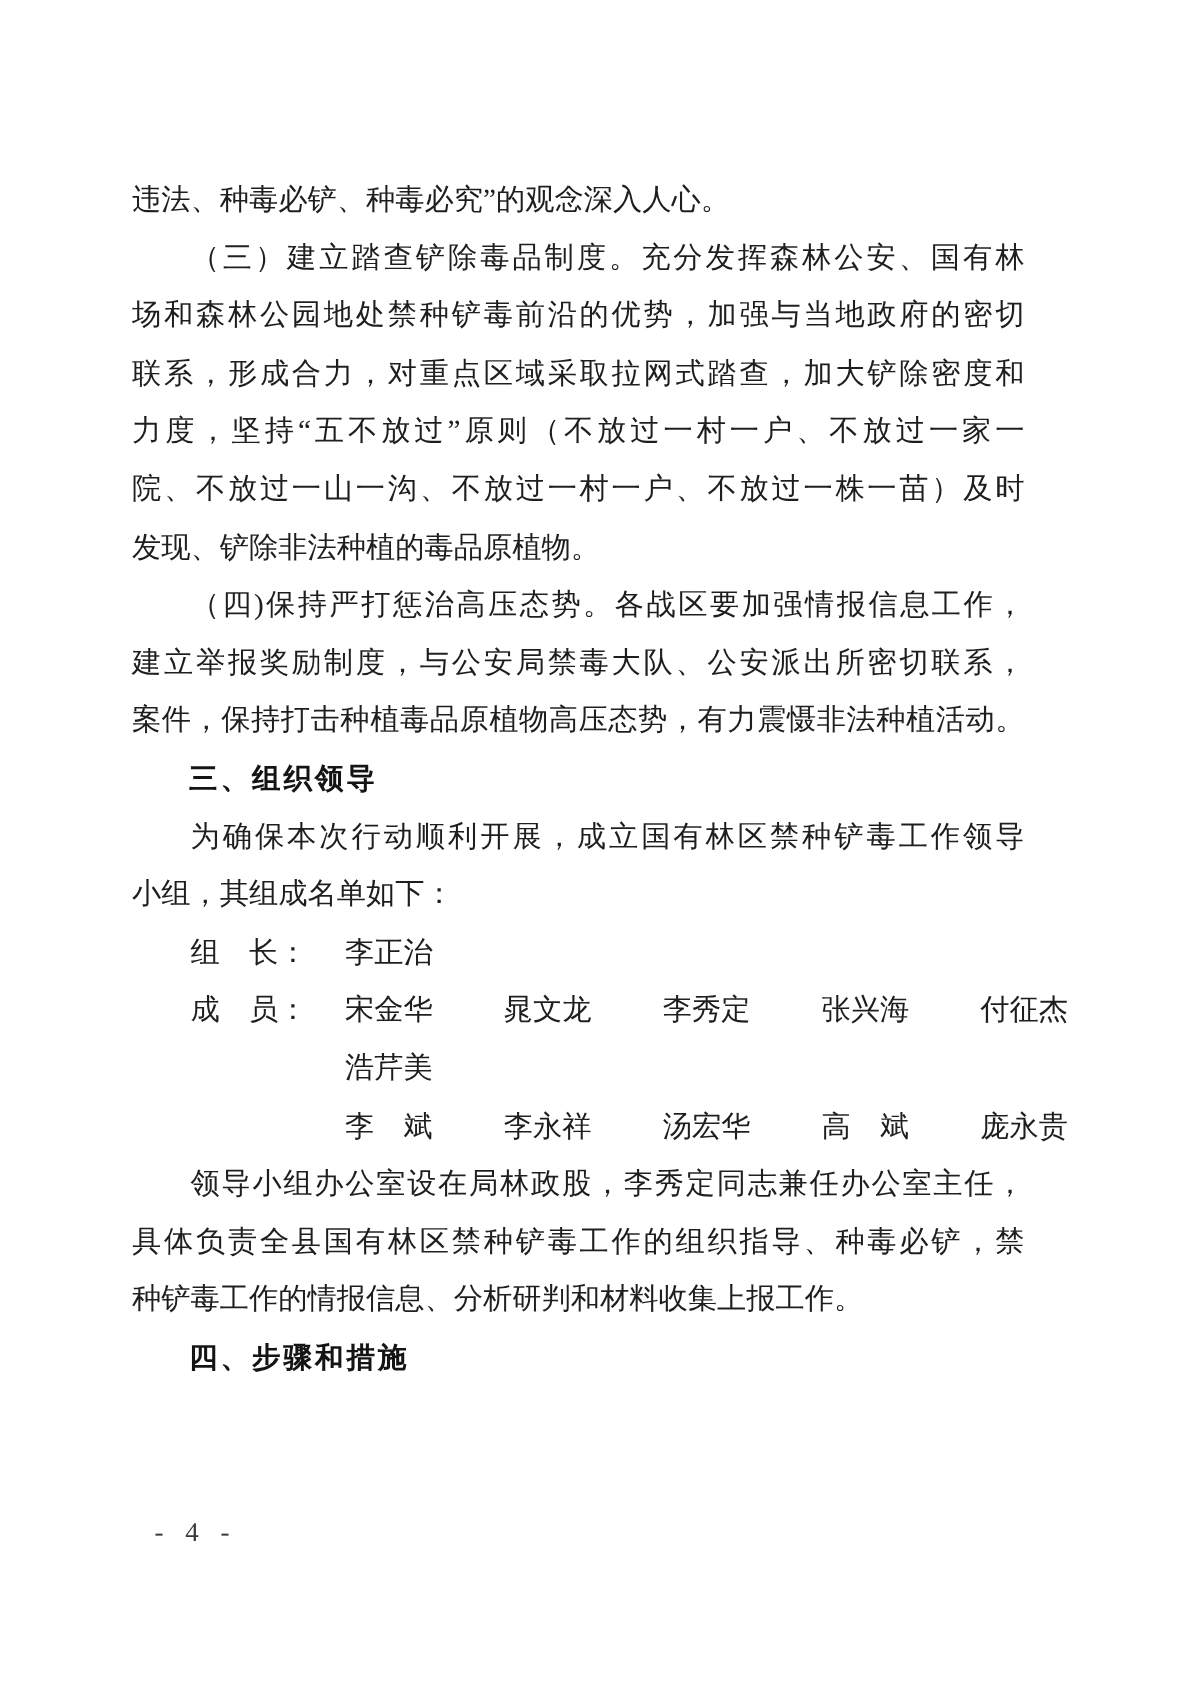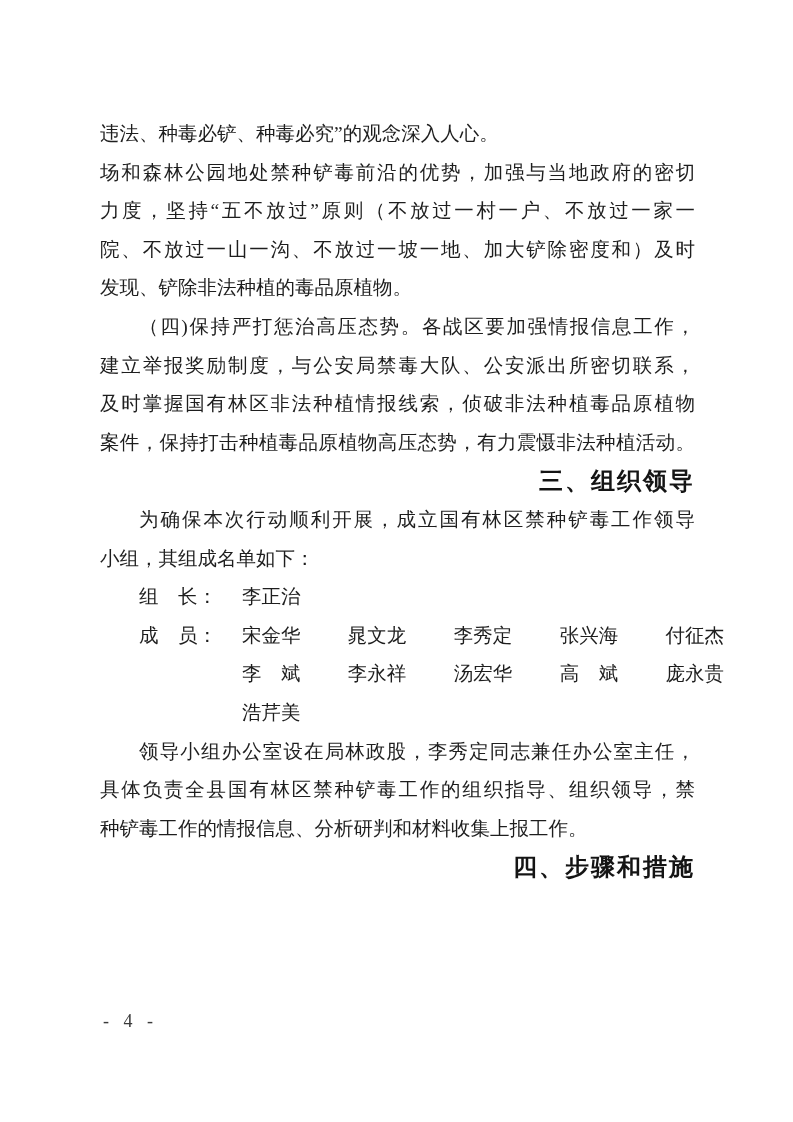--- a/index.html
+++ b/index.html
@@ -6,60 +6,60 @@
   .page {
     position:relative;
     width:793px; height:1122px;
     background:#ffffff;
     color:#1e1e1e;
     font-family:"Liberation Serif", serif;
     overflow:hidden;
   }
   .doc {
     position:absolute;
-    left:100px; top:115px; width:595px;
+    left:88px; top:115px; width:595px;
     font-size:19.5px;
     line-height:38.6px;
   }
   .ln { min-height:38.6px; white-space:normal; }
   .stretch { text-align:justify; text-align-last:justify; }
   .indent { text-indent:2em; }
   .h {
     font-family:"Liberation Sans", sans-serif;
     font-weight:700;
-    font-size:24px;
+    font-size:19px;
     letter-spacing:2px;
     color:#141414;
-    text-align:right;
   }
   .roster-row { display:flex; padding-left:2em; min-height:38.6px; }
   .roster-label { flex:none; width:4.05em; }
   .roster-name { flex:none; width:3em; margin-right:1.2em;margin-left:24px; }
   .footer {
     position:absolute;
     left:103px; top:1011px;
     font-size:18px;
     letter-spacing:5px;
     color:#3a3a3a;
   }
 </style>
 </head>
 <body>
 
 <div class="page">
   <div class="doc">
 
     <div class="ln">违法、种毒必铲、种毒必究”的观念深入人心。</div>
+    <div class="ln indent stretch">（三）建立踏查铲除毒品制度。充分发挥森林公安、国有林</div>
     <div class="ln stretch">场和森林公园地处禁种铲毒前沿的优势，加强与当地政府的密切</div>
+    <div class="ln stretch">联系，形成合力，对重点区域采取拉网式踏查，加大铲除密度和</div>
     <div class="ln stretch">力度，坚持“五不放过”原则（不放过一村一户、不放过一家一</div>
-    <div class="ln stretch">院、不放过一山一沟、不放过一坡一地、加大铲除密度和）及时</div>
+    <div class="ln stretch">院、不放过一山一沟、不放过一村一户、不放过一株一苗）及时</div>
     <div class="ln">发现、铲除非法种植的毒品原植物。</div>
     <div class="ln indent stretch">（四)保持严打惩治高压态势。各战区要加强情报信息工作，</div>
     <div class="ln stretch">建立举报奖励制度，与公安局禁毒大队、公安派出所密切联系，</div>
-    <div class="ln stretch">及时掌握国有林区非法种植情报线索，侦破非法种植毒品原植物</div>
     <div class="ln stretch">案件，保持打击种植毒品原植物高压态势，有力震慑非法种植活动。</div>
 
     <div class="ln indent h">三、组织领导</div>
 
     <div class="ln indent stretch">为确保本次行动顺利开展，成立国有林区禁种铲毒工作领导</div>
     <div class="ln">小组，其组成名单如下：</div>
 
     <div class="roster-row">
       <span class="roster-label">组　长：</span>
       <span class="roster-name">李正治</span>
@@ -67,33 +67,33 @@
     <div class="roster-row">
       <span class="roster-label">成　员：</span>
       <span class="roster-name">宋金华</span>
       <span class="roster-name">晁文龙</span>
       <span class="roster-name">李秀定</span>
       <span class="roster-name">张兴海</span>
       <span class="roster-name">付征杰</span>
     </div>
     <div class="roster-row">
       <span class="roster-label"></span>
+      <span class="roster-name">浩芹美</span>
+    </div>
+    <div class="roster-row">
+      <span class="roster-label"></span>
       <span class="roster-name">李　斌</span>
       <span class="roster-name">李永祥</span>
       <span class="roster-name">汤宏华</span>
       <span class="roster-name">高　斌</span>
       <span class="roster-name">庞永贵</span>
     </div>
-    <div class="roster-row">
-      <span class="roster-label"></span>
-      <span class="roster-name">浩芹美</span>
-    </div>
 
     <div class="ln indent stretch">领导小组办公室设在局林政股，李秀定同志兼任办公室主任，</div>
-    <div class="ln stretch">具体负责全县国有林区禁种铲毒工作的组织指导、组织领导，禁</div>
+    <div class="ln stretch">具体负责全县国有林区禁种铲毒工作的组织指导、种毒必铲，禁</div>
     <div class="ln">种铲毒工作的情报信息、分析研判和材料收集上报工作。</div>
 
     <div class="ln indent h">四、步骤和措施</div>
 
   </div>
 
   <div class="footer">- 4 -</div>
 </div>
 
 </body></html>

